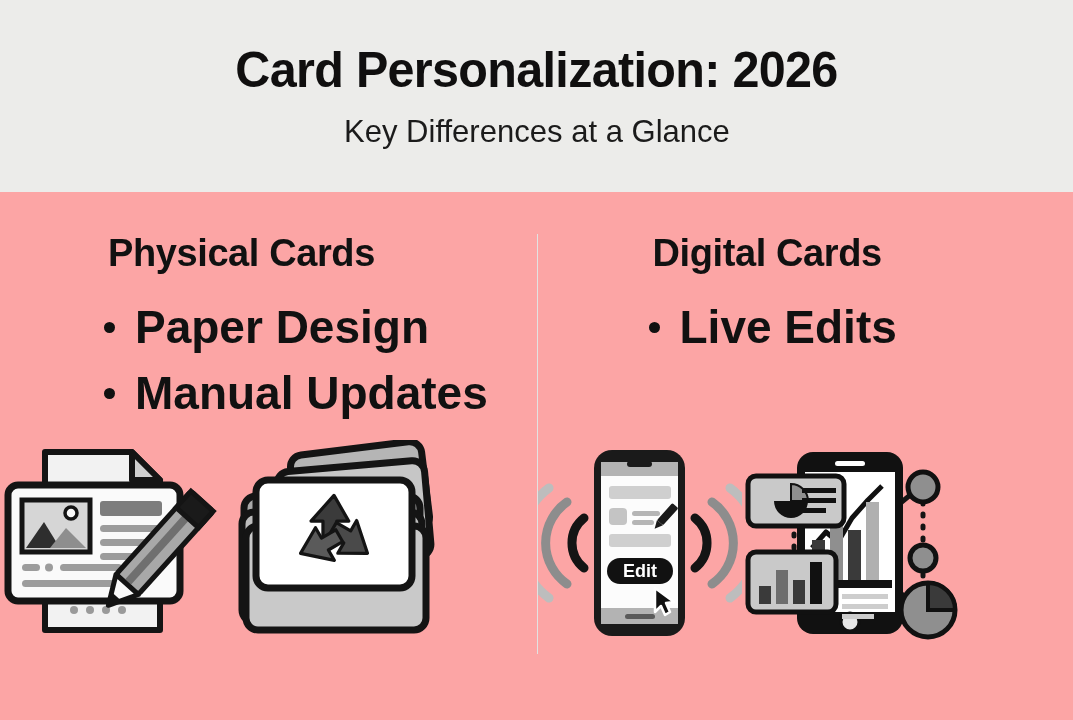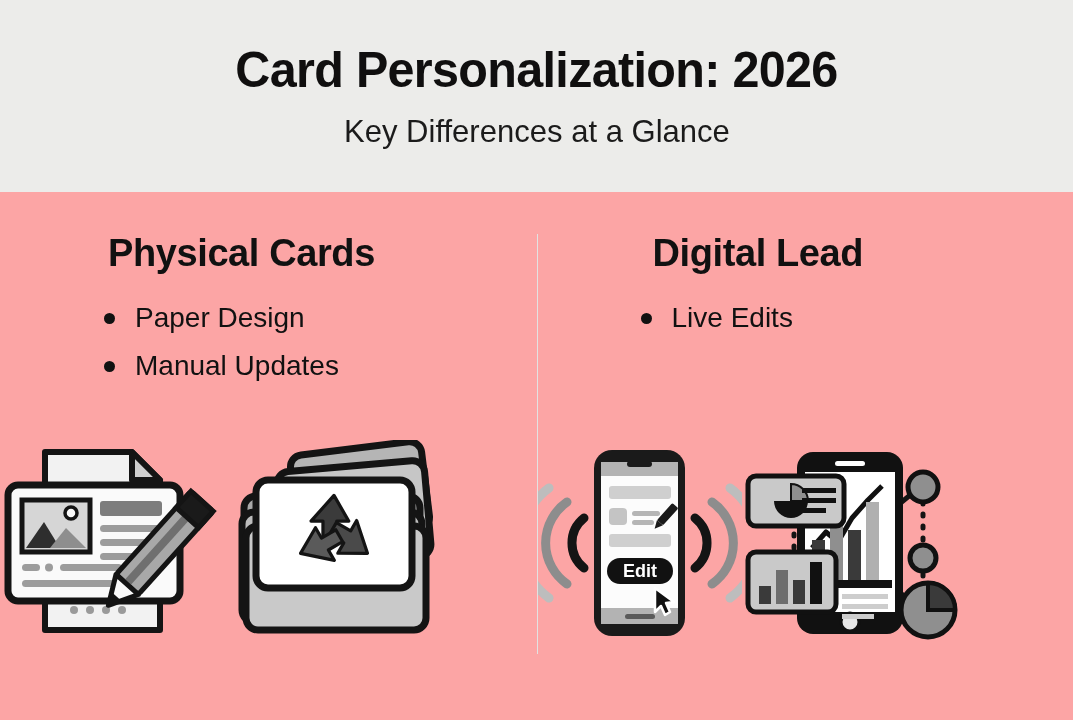--- a/index.html
+++ b/index.html
@@ -89,26 +89,26 @@
   .col-right .col-head { left: 116px; }
 
   .bullets {
     position: absolute;
     top: 112px;
     list-style: none;
     margin: 0;
     padding: 0;
   }
   .col-left .bullets { left: 104px; }
-  .col-right .bullets { left: 104px; }
+  .col-right .bullets { left: 112px; }
   .bullets li {
     display: flex;
     align-items: center;
-    font-size: 28px;
-    font-weight: 400;
+    font-size: 46px;
+    font-weight: 700;
     color: #111111;
     line-height: 1;
     margin-bottom: 20px;
     white-space: nowrap;
   }
   .bullets li .dot {
     width: 11px;
     height: 11px;
     border-radius: 50%;
     background: #111111;
@@ -218,21 +218,21 @@
                 <path d="M0 -42 L16 -14 L3 -14 L3 4 L-12 4 L-12 -14 L-25 -14 Z" transform="rotate(240)"></path>
               </g>
             </g>
           </svg>
         </div>
 
       </div>
     </div>
 
     <div class="column col-right">
-      <div class="col-head">Digital Lead</div>
+      <div class="col-head">Digital Cards</div>
 
       <ul class="bullets">
         <li>
           <span class="dot"></span>
           <span>Live Edits</span>
         </li>
       </ul>
 
       <div class="icon-row">
 

